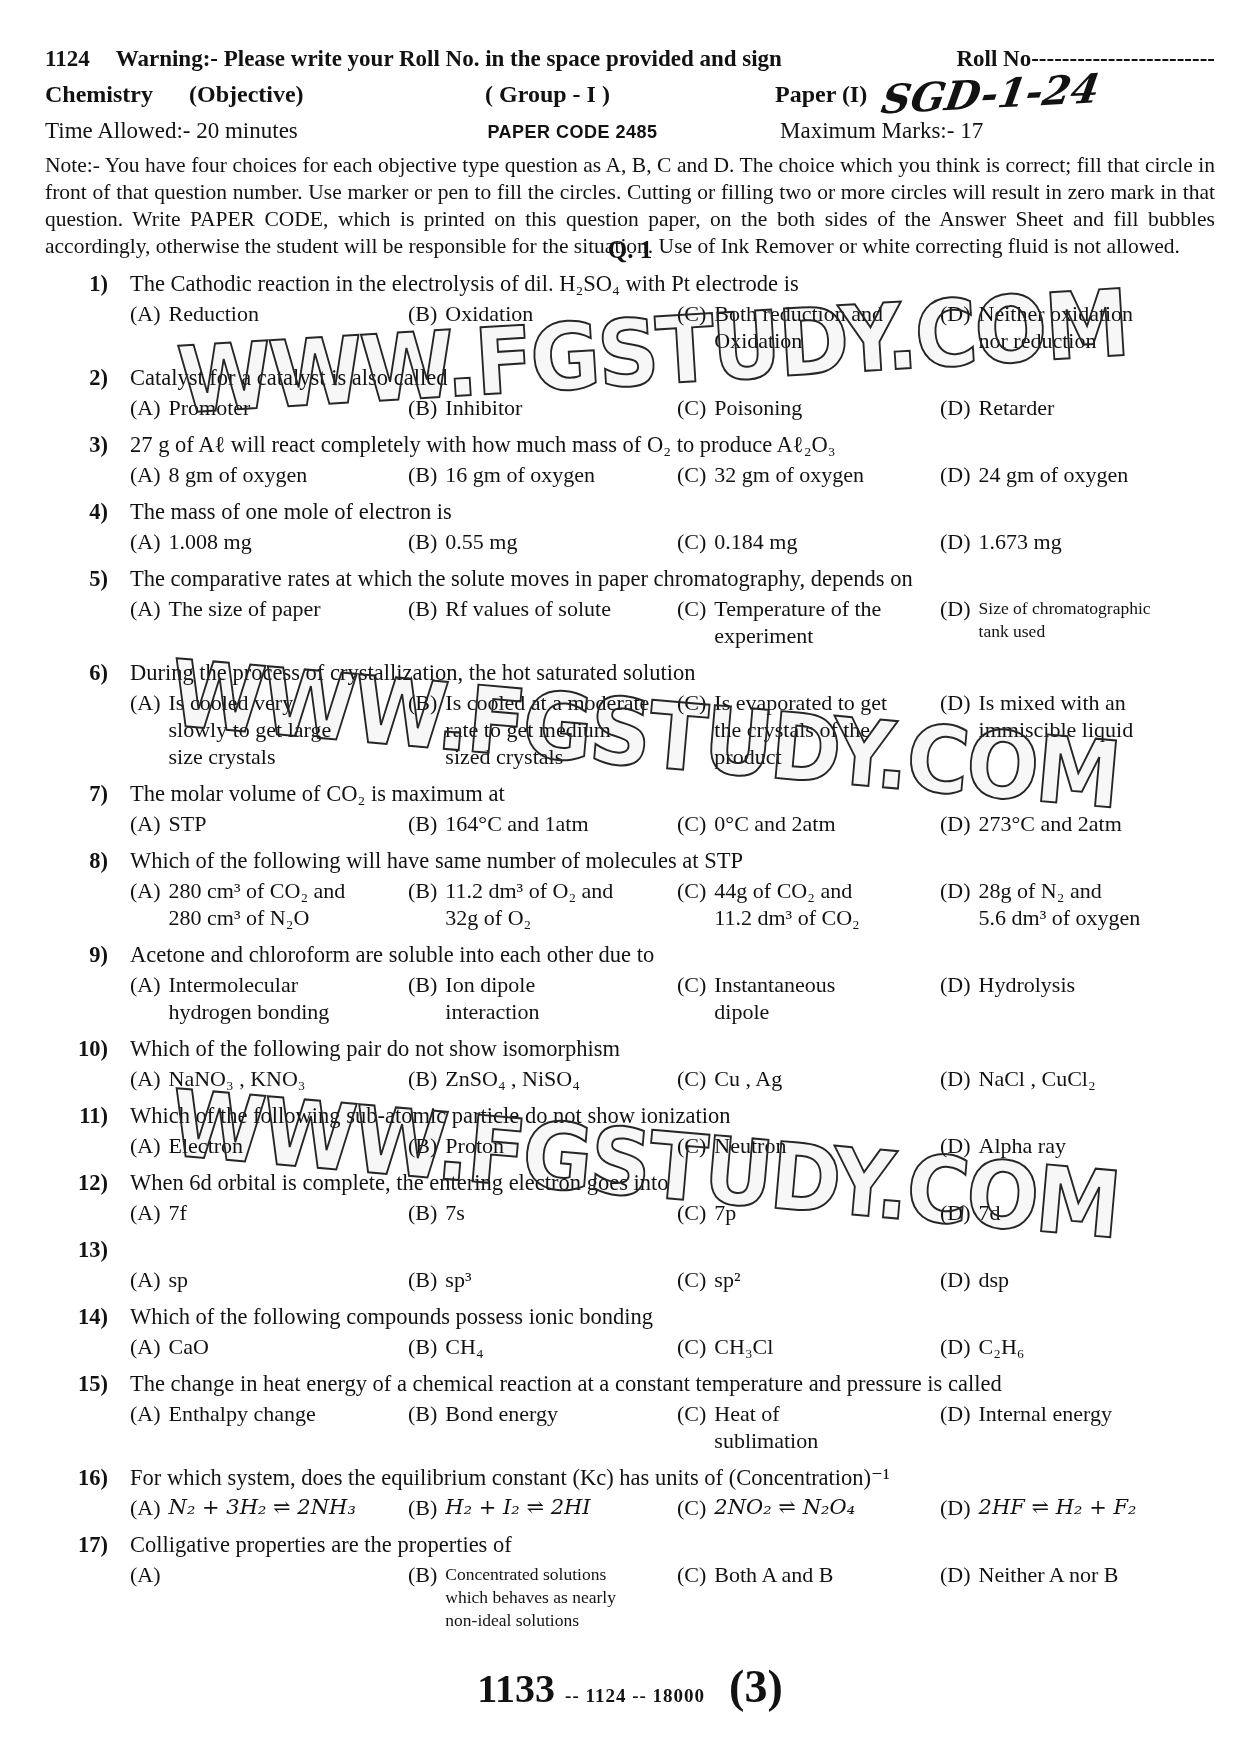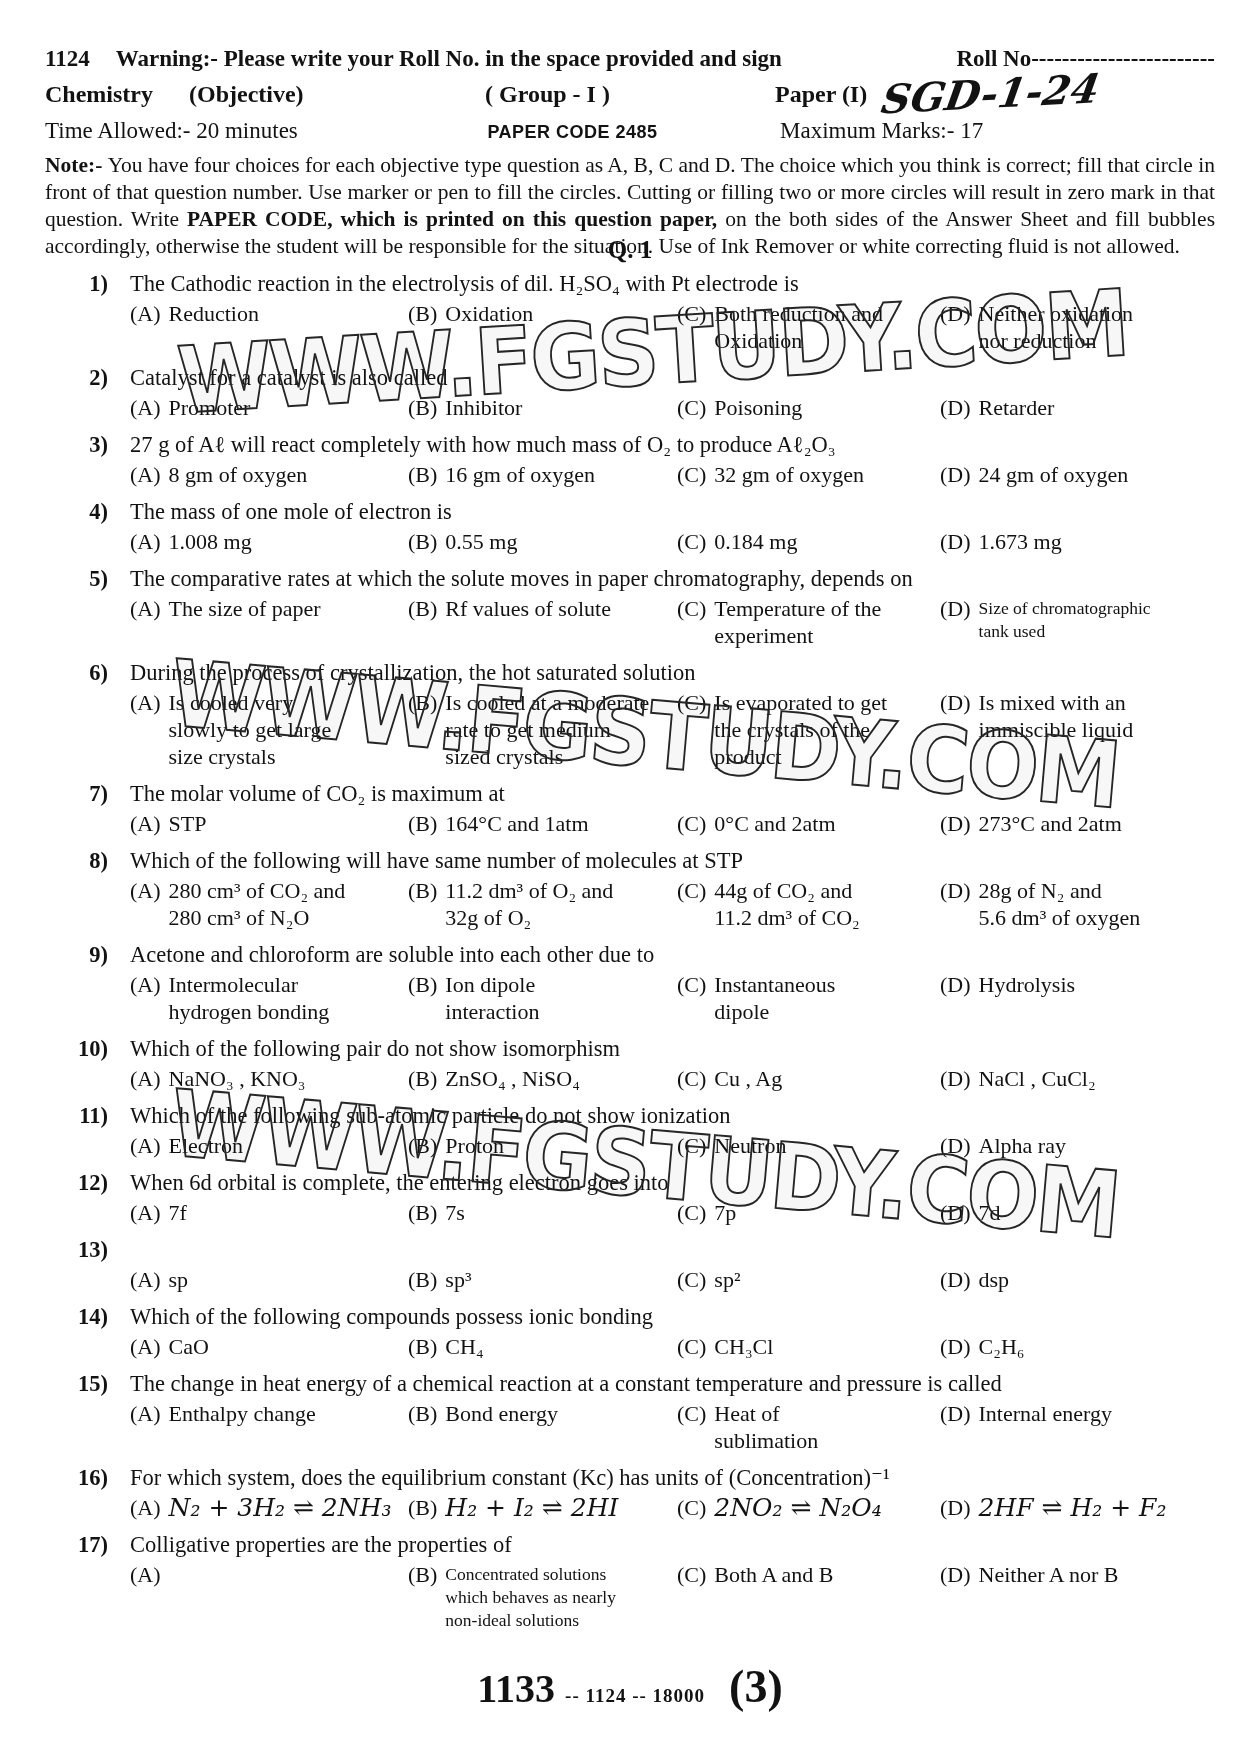--- a/index.html
+++ b/index.html
@@ -28,36 +28,36 @@
   .h4 .pcode{
     font-family:"Liberation Sans","DejaVu Sans",sans-serif;font-weight:bold;font-size:18px;
     letter-spacing:.5px;text-align:center;display:block;
   }
   .h4 .marks{padding-left:25px;}
   
   .note{
     margin-top:8px;font-size:21.5px;line-height:27px;text-align:justify;position:relative;
     padding-bottom:0;
   }
-  .note b{font-weight:bold;}
+  .note b{font-weight:normal;}
   .q1head{
     position:absolute;left:50%;bottom:-3px;transform:translateX(-50%);
     font-weight:bold;font-size:25px;
   }
   
   #qlist{margin-top:10px;}
   .q{margin-bottom:10px;}
   .q-head{display:flex;align-items:baseline;font-size:22.5px;line-height:28px;}
   .q-num{width:63px;text-align:right;font-weight:bold;flex:none;}
   .q-text{margin-left:22px;}
   .opts{display:grid;grid-template-columns:278px 269px 263px auto;margin-left:85px;margin-top:2px;}
   .opt{display:flex;align-items:flex-start;gap:8px;font-size:22px;line-height:27px;padding-right:6px;}
   .opt .lbl{white-space:pre;flex:none;}
   .opt.small .olines{font-size:17.5px;line-height:23px;padding-top:2px;}
-  .opt.math .olines{font-style:italic;font-family:"DejaVu Serif",serif;font-size:25px;}
+  .opt.math .olines{font-style:italic;font-family:"DejaVu Serif",serif;font-size:21px;}
   
   .wm{
     position:absolute;left:175px;z-index:6;pointer-events:none;white-space:nowrap;
     font-family:"DejaVu Sans","Liberation Sans",sans-serif;font-weight:700;font-size:92px;
     letter-spacing:-3px;color:rgba(0,0,0,0.03);
     -webkit-text-stroke:2px #262626;transform-origin:left top;line-height:1;
   }
   .wm1{top:336px;transform:rotate(-3.5deg) scaleX(0.93);}
   .wm2{top:648px;transform:rotate(5deg) scaleX(0.93);}
   .wm3{top:1078px;transform:rotate(5deg) scaleX(0.93);}

